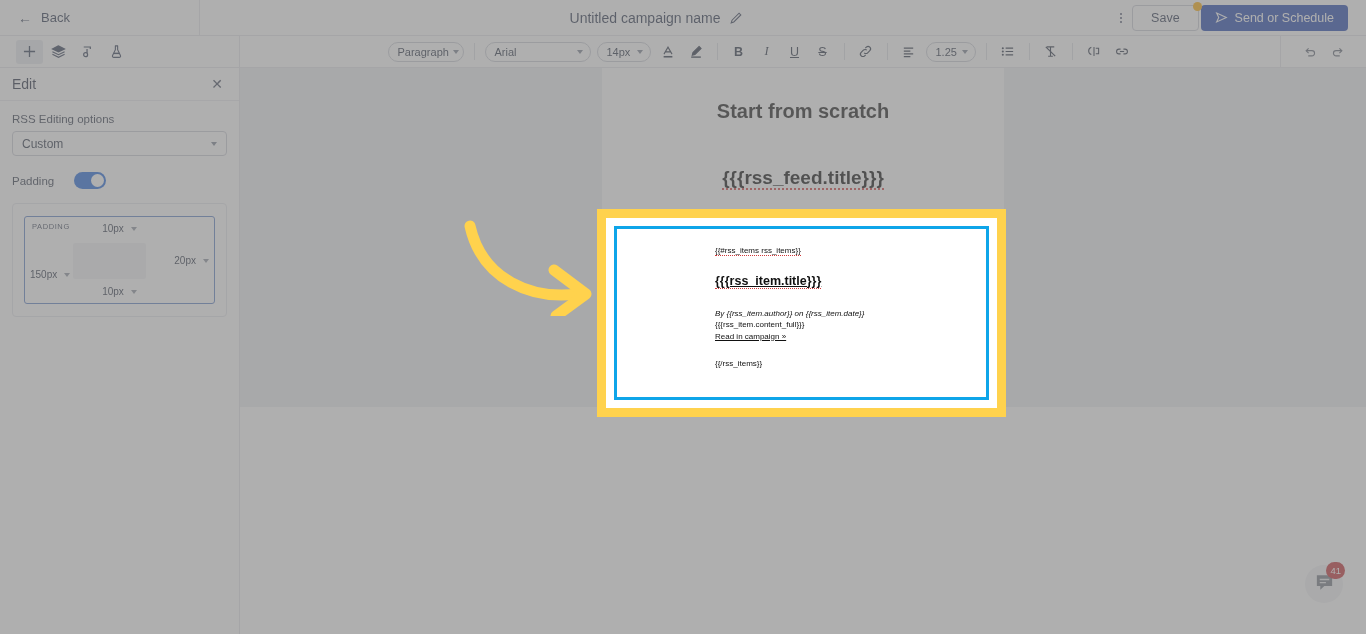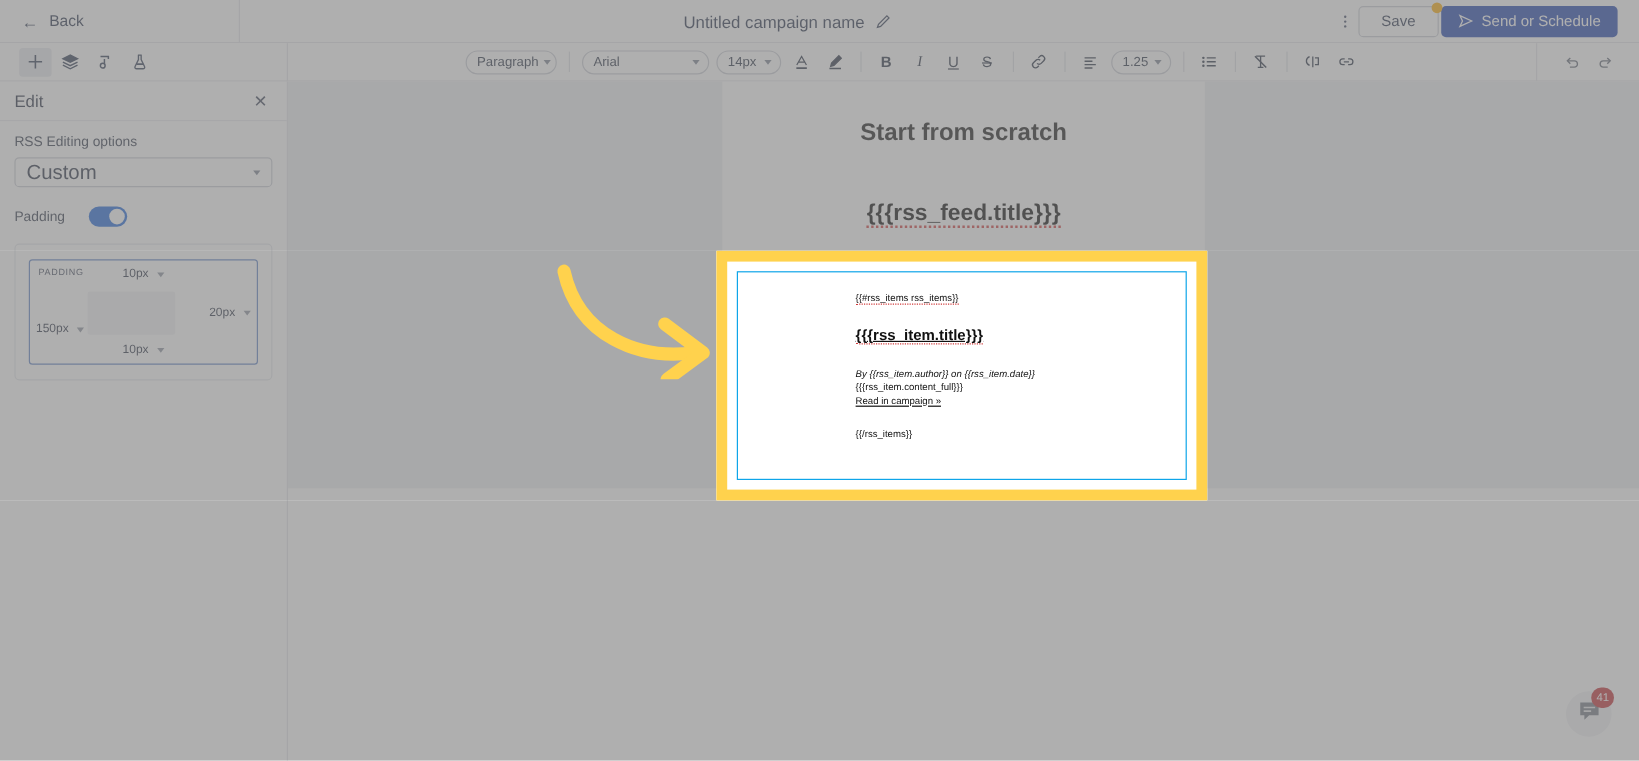--- a/index.html
+++ b/index.html
@@ -124,21 +124,21 @@
     justify-content: space-between; padding: 0 16px 0 12px;
     border-bottom: 1px solid #e8eaee;
   }
   .panel-title { font-size: 14px; color: #1d2539; }
   .panel-close { font-size: 14px; color: #3a4257; cursor: pointer; line-height:1; }
   .panel-body { padding: 12px 12px 0 12px; }
   .field-label { font-size: 11.5px; color: #2c3446; margin-bottom: 6px; }
   .dropdown {
     height: 25px; border: 1px solid #c9ccd4; border-radius: 4px;
     display: flex; align-items: center; justify-content: space-between;
-    padding: 0 9px; font-size: 17px; color: #222b3e; cursor: pointer;
+    padding: 0 9px; font-size: 12px; color: #222b3e; cursor: pointer;
     background: #fff;
   }
   .row-toggle {
     margin-top: 16px; display: flex; align-items: center; gap: 20px;
   }
   .toggle-label { font-size: 11.5px; color: #2c3446; }
   .toggle {
     width: 32px; height: 17px; border-radius: 9px; background: #1a63d8;
     position: relative; cursor: pointer;
   }
@@ -199,21 +199,21 @@
   }
   .feed-desc span.sp { border-bottom: 1.5px dotted #d03a3a; }
 
   
   .highlight {
     position: absolute; left: 357px; top: 141px; width: 409px; height: 208px;
     border: 9px solid #ffd24d; background: #ffffff; z-index: 5;
   }
   .hl-inner {
     position: absolute; left: 8px; top: 8px; right: 8px; bottom: 8px;
-    border: 1px solid #0ea5e9; background: #fff; padding: 16px 0 0 0;
+    border: 3px solid #0ea5e9; background: #fff; padding: 16px 0 0 0;
   }
   .rss-line {
     font-size: 8px; color: #111; padding-left: 98px; line-height: 1.45;
   }
   .rss-line .sp { border-bottom: 1.2px dotted #d03a3a; }
   .rss-item-title {
     font-size: 12.5px; font-weight: bold; color: #111;
     padding-left: 98px; margin-top: 17px; text-decoration: underline;
   }
   .rss-item-title .sp { border-bottom: 1.2px dotted #d03a3a; }
@@ -240,21 +240,21 @@
     position: absolute; pointer-events: none; background: #808080;
     opacity: .63; z-index: 4;
   }
   .dim-top    { left: 0; top: 0;   width: 1366px; height: 209px; }
   .dim-bottom { left: 0; top: 417px; width: 1366px; height: 217px; }
   .dim-left   { left: 0; top: 209px; width: 597px; height: 208px; }
   .dim-right  { left: 1006px; top: 209px; width: 360px; height: 208px; }
 
   
   .chat {
-    position: absolute; right: 23px; bottom: 20px; width: 38px; height: 38px;
+    position: absolute; right: 23px; bottom: 31px; width: 38px; height: 38px;
     border-radius: 50%; background: #f0f1f4;
     display: flex; align-items: center; justify-content: center;
     cursor: pointer; z-index: 3;
   }
   .chat-badge {
     position: absolute; right: -2px; top: -3px; min-width: 17px; height: 17px;
     border-radius: 9px; background: #c1272d; color: #fff; font-size: 9.5px;
     display: flex; align-items: center; justify-content: center; padding: 0 4px;
   }
 </style>

